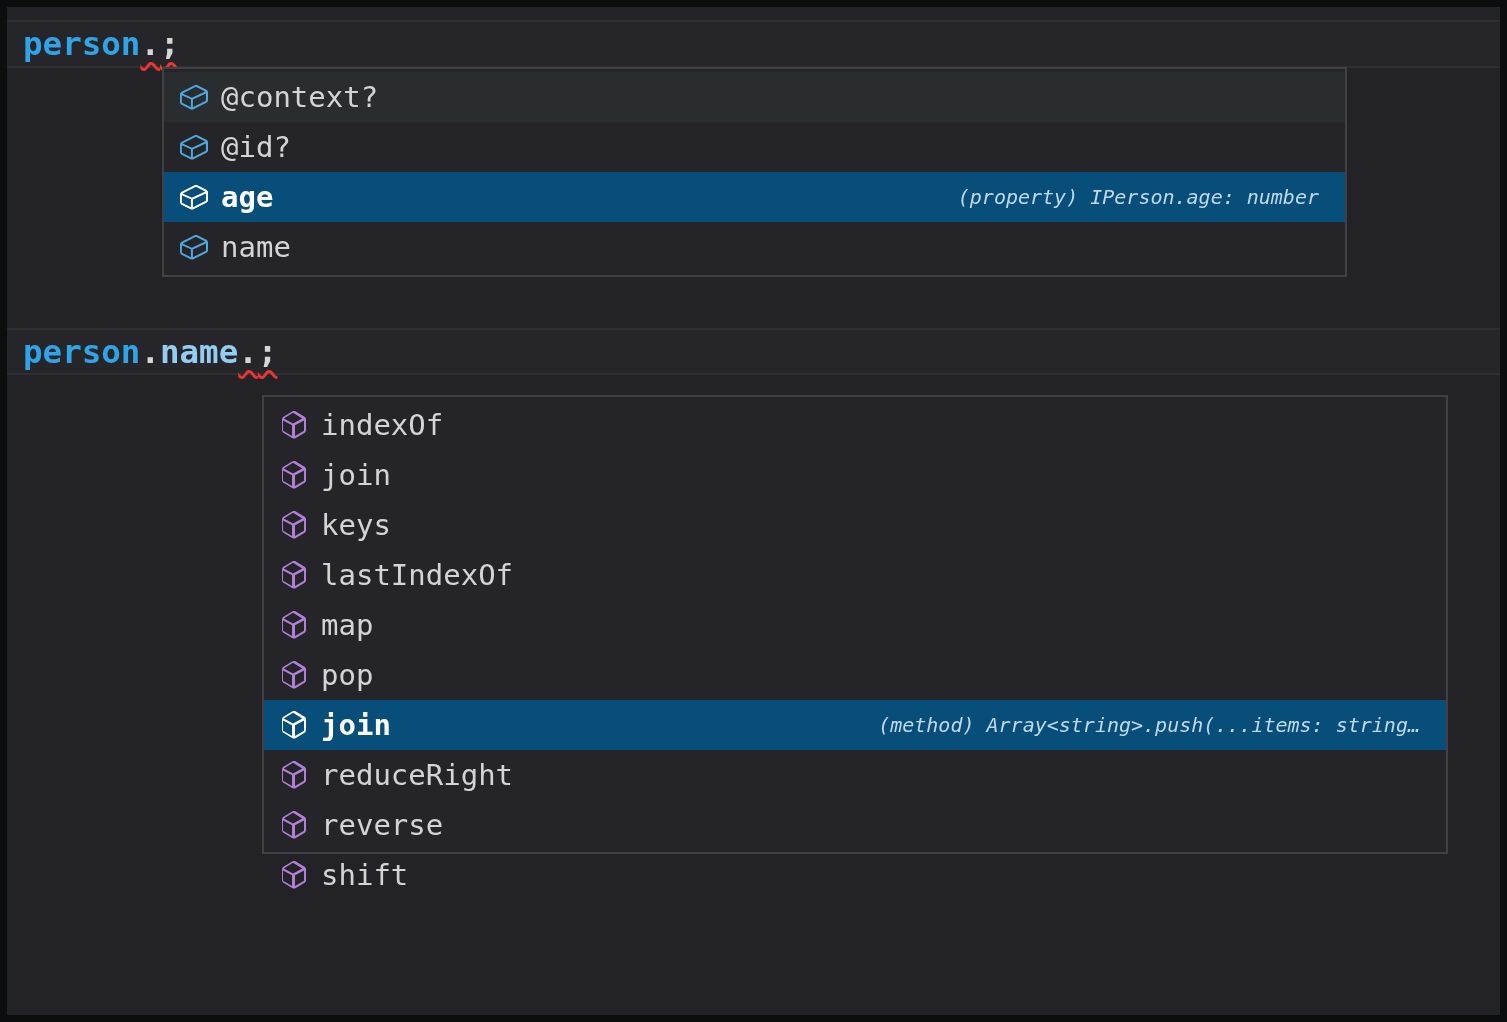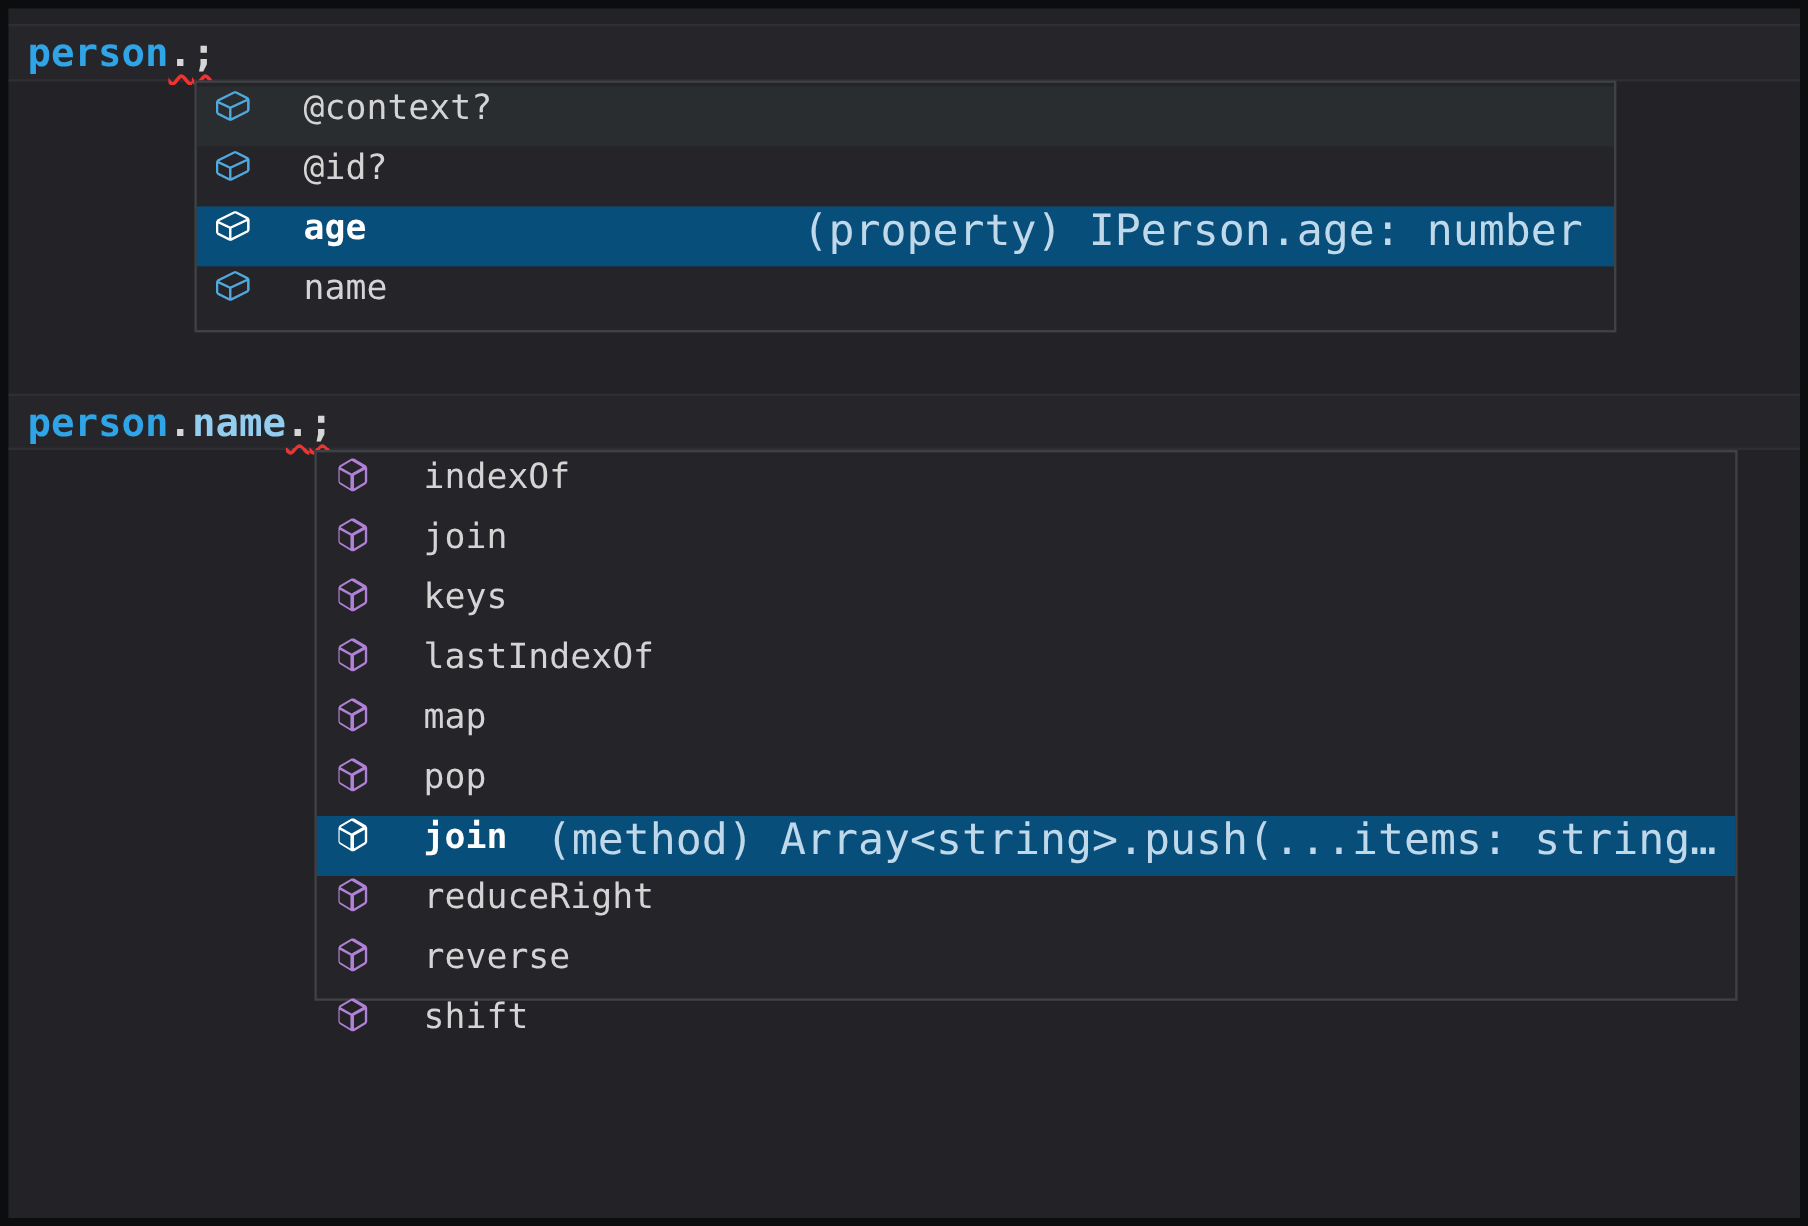--- a/index.html
+++ b/index.html
@@ -50,29 +50,28 @@
   }
 
   
   .suggest{
     position:absolute;
     background:var(--widget-bg,#242429);
     border:2px solid #404145;
     padding:3px 0;
   }
   .suggest-1{left:155px;top:60px;width:1185px;height:210px;}
-  .suggest-2{left:255px;top:368px;width:1186px;height:459px;}
+  .suggest-2{left:255px;top:388px;width:1186px;height:459px;}
 
   .row{
     height:50px;
-    display:flex;align-items:flex-start;
+    display:flex;align-items:center;
     padding:0 26px 0 14px;
     overflow:hidden;
     white-space:pre;
-    gap:32px;
   }
   .row.hover{background:var(--hover,#292d2f);}
   .row.selected{background:var(--sel,#084e7a);}
 
   .sym-icon{
     flex:0 0 auto;
     width:32px;height:32px;
     margin-right:11px;
     display:flex;align-items:center;justify-content:center;
   }
@@ -82,23 +81,24 @@
   .row.selected .sym-icon{color:#ffffff;}
 
   .label{
     font-size:29px;font-weight:500;
     color:var(--label,#d4d4d4);
   }
   .row.selected .label{color:#ffffff;font-weight:700;}
 
   .detail{
     margin-left:auto;
-    font-size:36px;font-weight:400;
+    font-size:20px;font-weight:400;
     color:var(--detail,#c0d9ea);
     white-space:pre;
+    font-style:italic;
   }
 </style>
 </head>
 <body>
 
 <div class="screen">
   <div class="editor">
 
     <div class="line-band band-1"></div>
 

